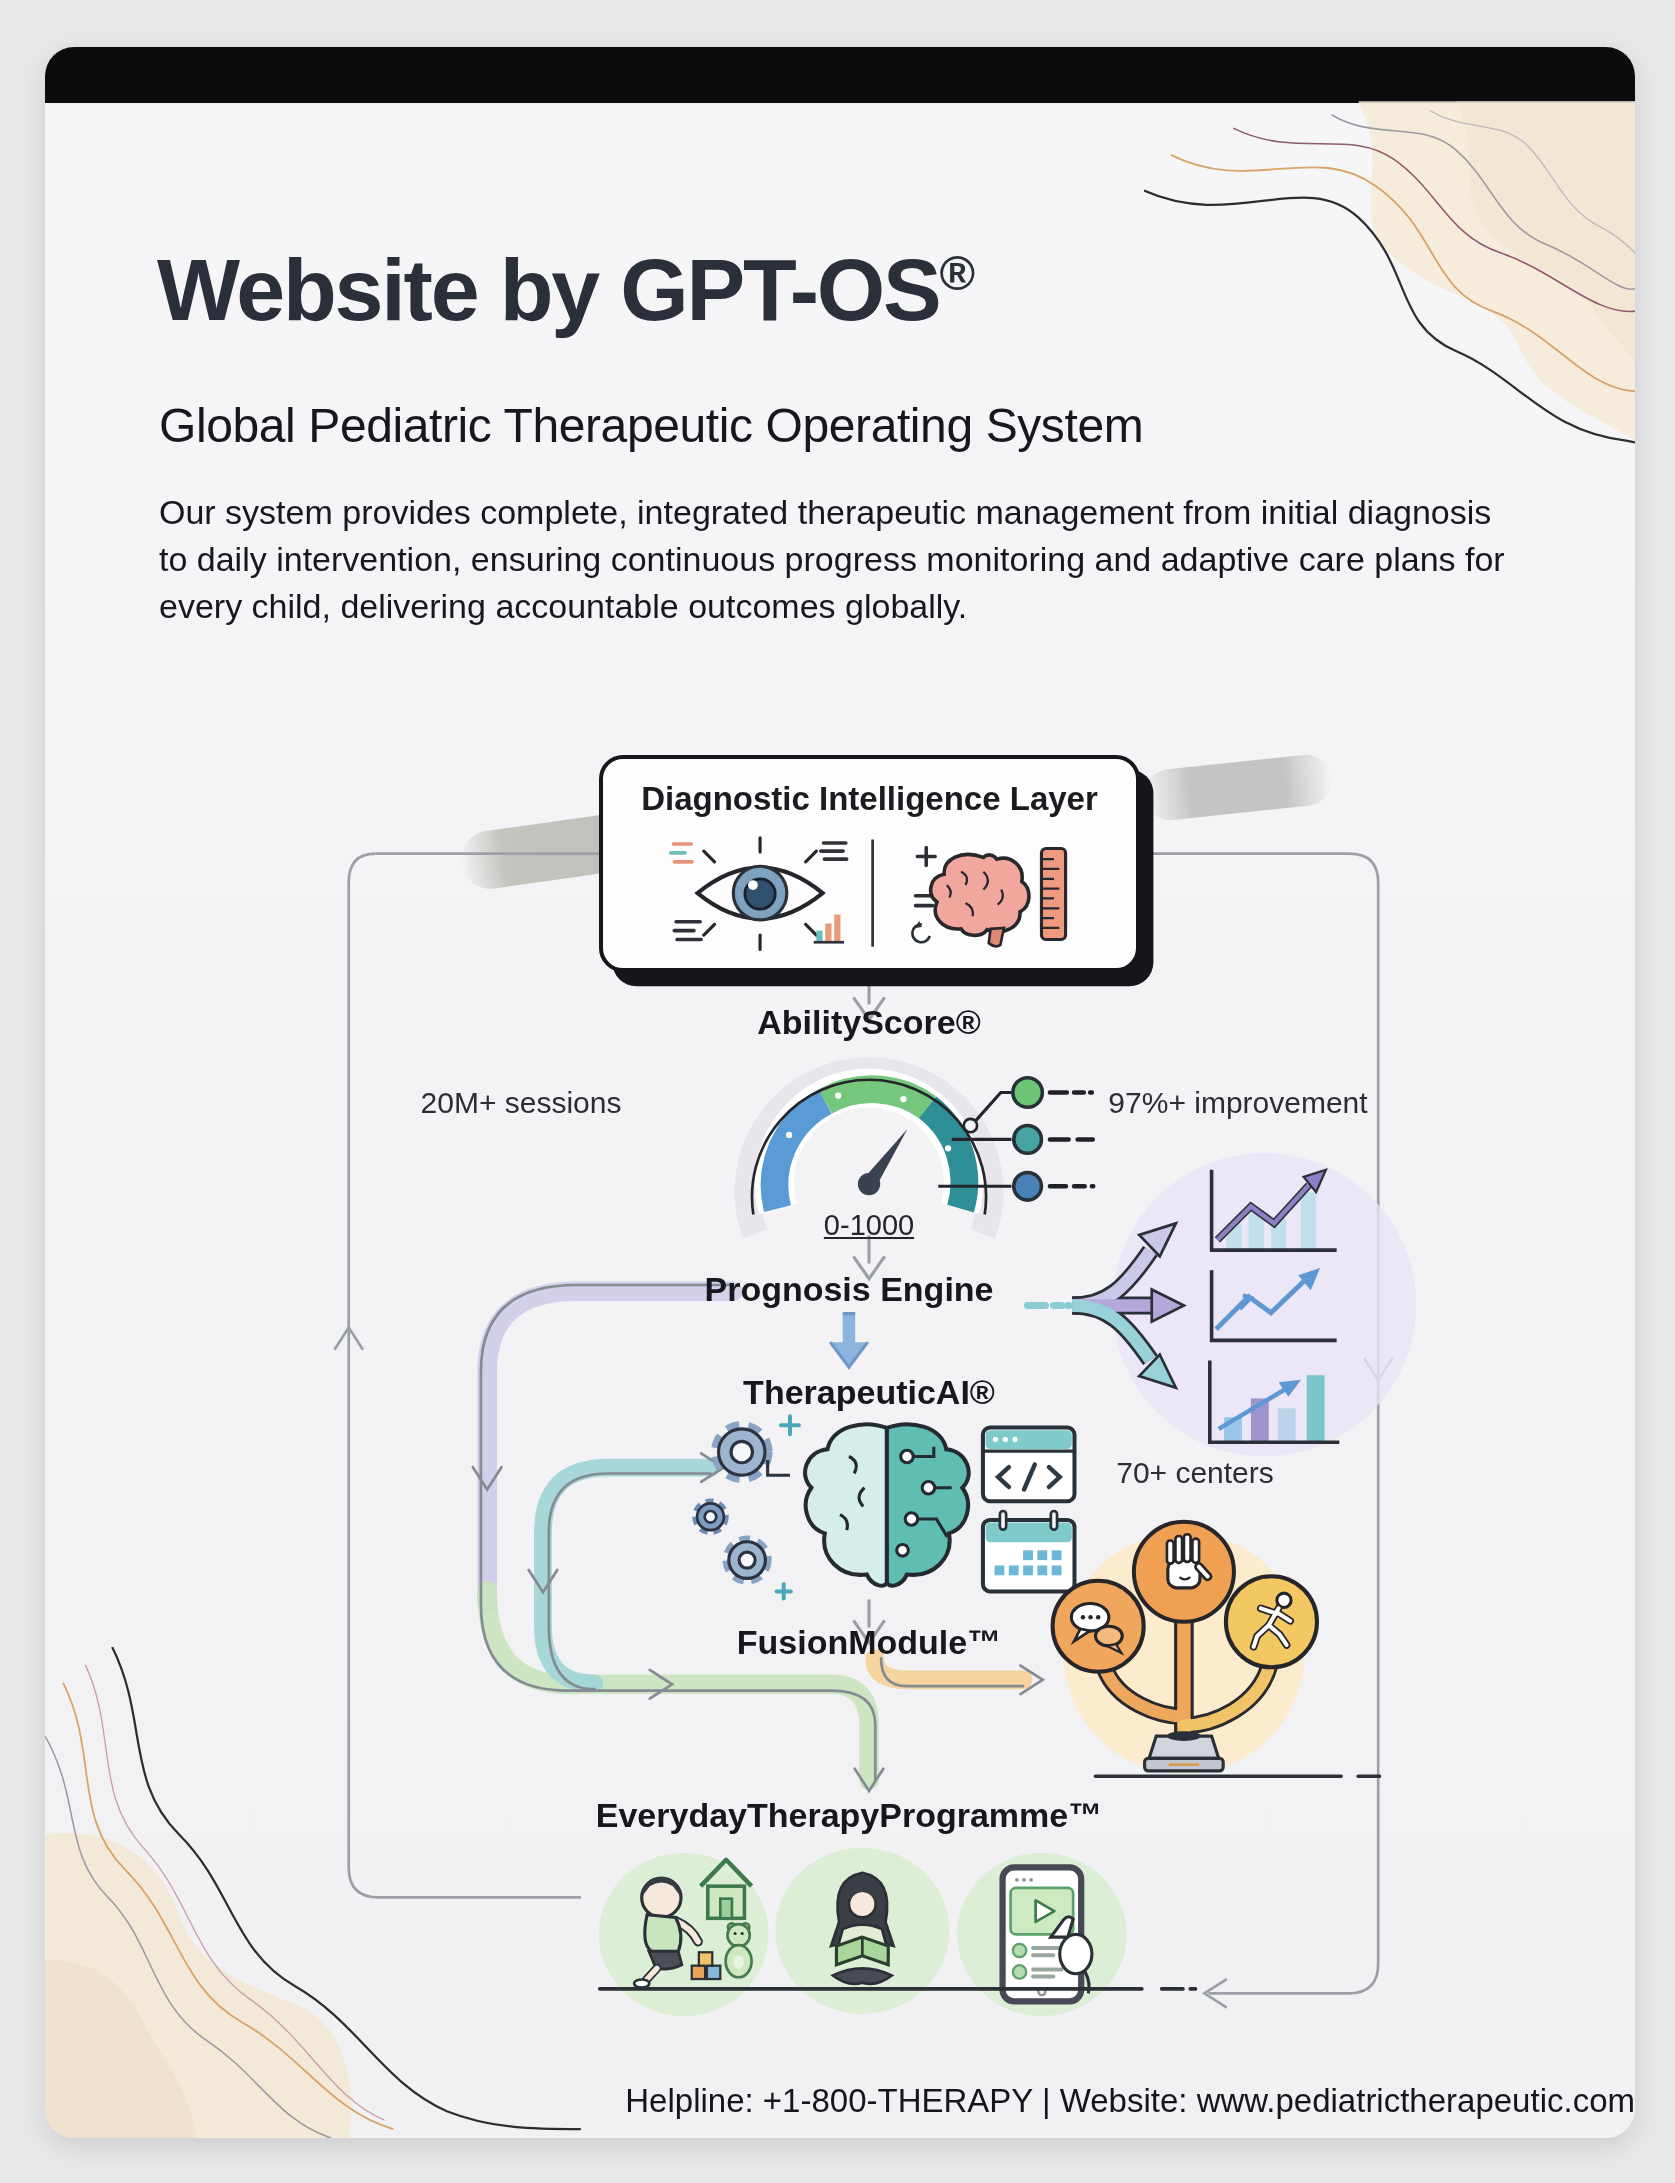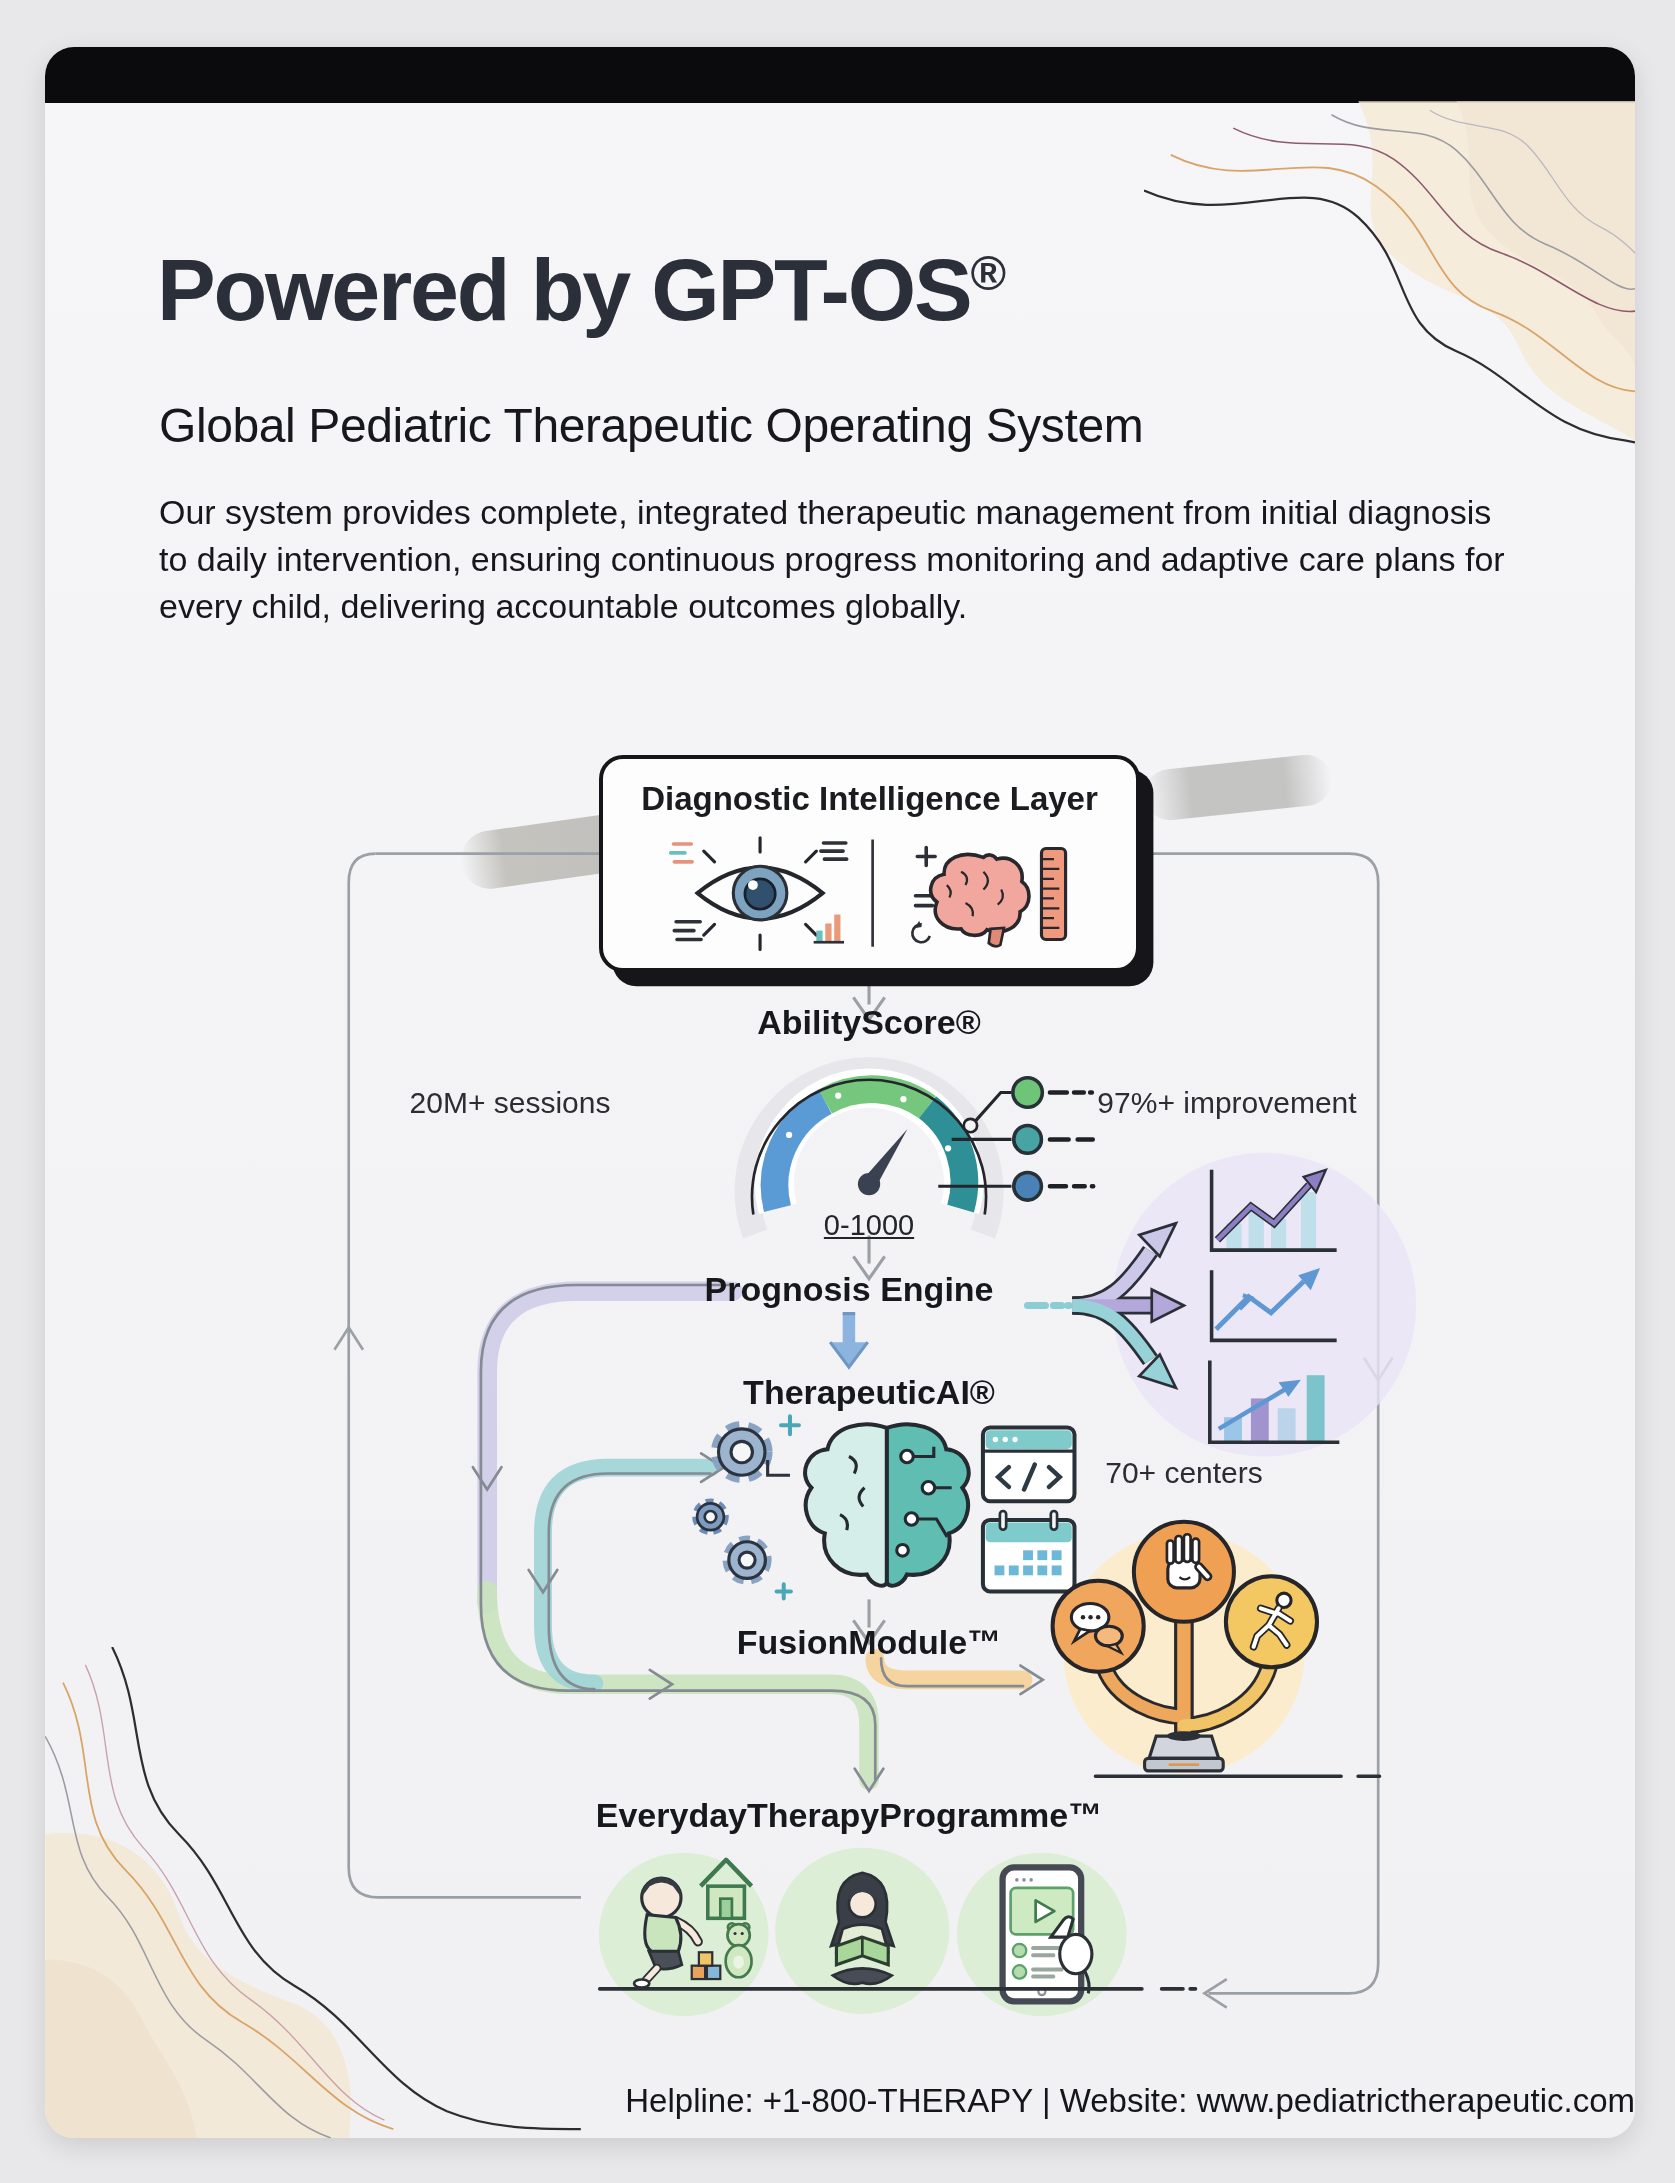--- a/index.html
+++ b/index.html
@@ -11,21 +11,21 @@
         border-radius:29px;overflow:hidden;box-shadow:0 8px 27px rgba(0,0,0,.12);}
   .topbar{left:0;top:0;width:100%;height:56px;background:#0b0b0d;}
   .title{left:112px;top:192px;font-size:88px;font-weight:bold;letter-spacing:-2.2px;color:#2b2f3a;}
   .title sup{font-size:55%;vertical-align:super;}
   .subtitle{left:114px;top:351px;font-size:48px;font-weight:500;color:#17181c;letter-spacing:-0.4px;}
   .intro{left:114px;top:442px;width:1367px;font-size:34px;line-height:1.38;color:#17181c;font-weight:400;}
   .diagbox{left:554px;top:708px;width:541px;height:217px;background:#fdfdfe;border:4px solid #15151a;
            border-radius:24px;box-shadow:13.4px 14.3px 0 #15151a;}
   .diagtitle{left:554px;top:733px;width:541px;text-align:center;font-size:33px;font-weight:bold;color:#1b1c20;}
   .nodelabel{font-size:34px;font-weight:bold;color:#17181c;white-space:nowrap;transform:translateX(-50%);text-align:right;}
-  .statlabel{font-size:30px;font-weight:500;color:#2b2d33;white-space:nowrap;transform:translateX(-50%);}
+  .statlabel{font-size:30px;font-weight:500;color:#2b2d33;white-space:nowrap;transform:translateX(-50%);margin-left:11px;}
   .gaugerange{font-size:29px;font-weight:500;color:#23252b;transform:translateX(-50%);}
   .footer{left:0;top:2035px;width:1590px;text-align:right;font-size:33px;font-weight:500;color:#15161a;}
   .smear1{left:415px;top:771px;width:241px;height:58px;border-radius:40px;transform:rotate(-8deg);
           background:linear-gradient(90deg,rgba(158,155,144,0) 0%,rgba(158,155,144,.55) 18%,rgba(150,148,140,.55) 80%,rgba(158,155,144,0) 100%);}
   .smear2{left:1099px;top:715px;width:188px;height:51px;border-radius:36px;transform:rotate(-6deg);
           background:linear-gradient(90deg,rgba(148,150,143,0) 0%,rgba(148,150,143,.5) 25%,rgba(148,150,143,.5) 75%,rgba(148,150,143,0) 100%);}
   svg{display:block;}
 </style>
 </head>
 <body>
@@ -49,21 +49,21 @@
       <path d="M0,1100 L0,700 C120,700 180,760 220,840 C260,920 320,980 340,1100 Z" fill="#ece0ca" opacity="0.6"></path>
       <path d="M0,200 C80,340 40,460 140,560 C240,660 240,800 360,880 C480,960 520,1060 640,1100" fill="none" stroke="#9b9ba1" stroke-width="3.5"></path>
       <path d="M40,80 C120,240 60,380 180,500 C300,620 300,760 440,840 C580,920 640,1040 780,1080" fill="none" stroke="#d9a468" stroke-width="4"></path>
       <path d="M150,0 C230,160 180,300 300,420 C420,540 420,680 560,760 C700,840 760,980 900,1040 C1000,1080 1100,1080 1200,1080" fill="none" stroke="#2e2c2e" stroke-width="5"></path>
       <path d="M90,40 C160,190 110,330 220,450 C330,570 330,700 460,790 C590,880 640,1010 760,1060" fill="none" stroke="#c8a0a8" stroke-width="3"></path>
     </svg>
 
     <div class="abs smear1"></div>
     <div class="abs smear2"></div>
 
-    <div class="abs title"><span>Powered by GPT-OS</span><sup>®</sup></div>
+    <div class="abs title"><span>Website by GPT-OS</span><sup>®</sup></div>
     <div class="abs subtitle">Global Pediatric Therapeutic Operating System</div>
     <div class="abs intro">Our system provides complete, integrated therapeutic management from initial diagnosis to daily intervention, ensuring continuous progress monitoring and adaptive care plans for every child, delivering accountable outcomes globally.</div>
 
     <svg class="abs" style="left:0;top:0;" width="1590" height="2091" viewBox="100 105 3560 4680">
 
       <g stroke="#9aa0a6" stroke-width="6" fill="none">
         <path d="M840,1910 L3020,1910 Q3085,1910 3085,1975 L3085,4395 Q3085,4462 3018,4462 L2705,4462"></path>
         <path d="M840,1910 Q780,1910 780,1975 L780,4180 Q780,4247 847,4247 L1300,4247"></path>
         <path d="M1554,1878 L1604,1910 L1554,1942"></path>
         <path d="M748,3021 L780,2971 L812,3021"></path>

